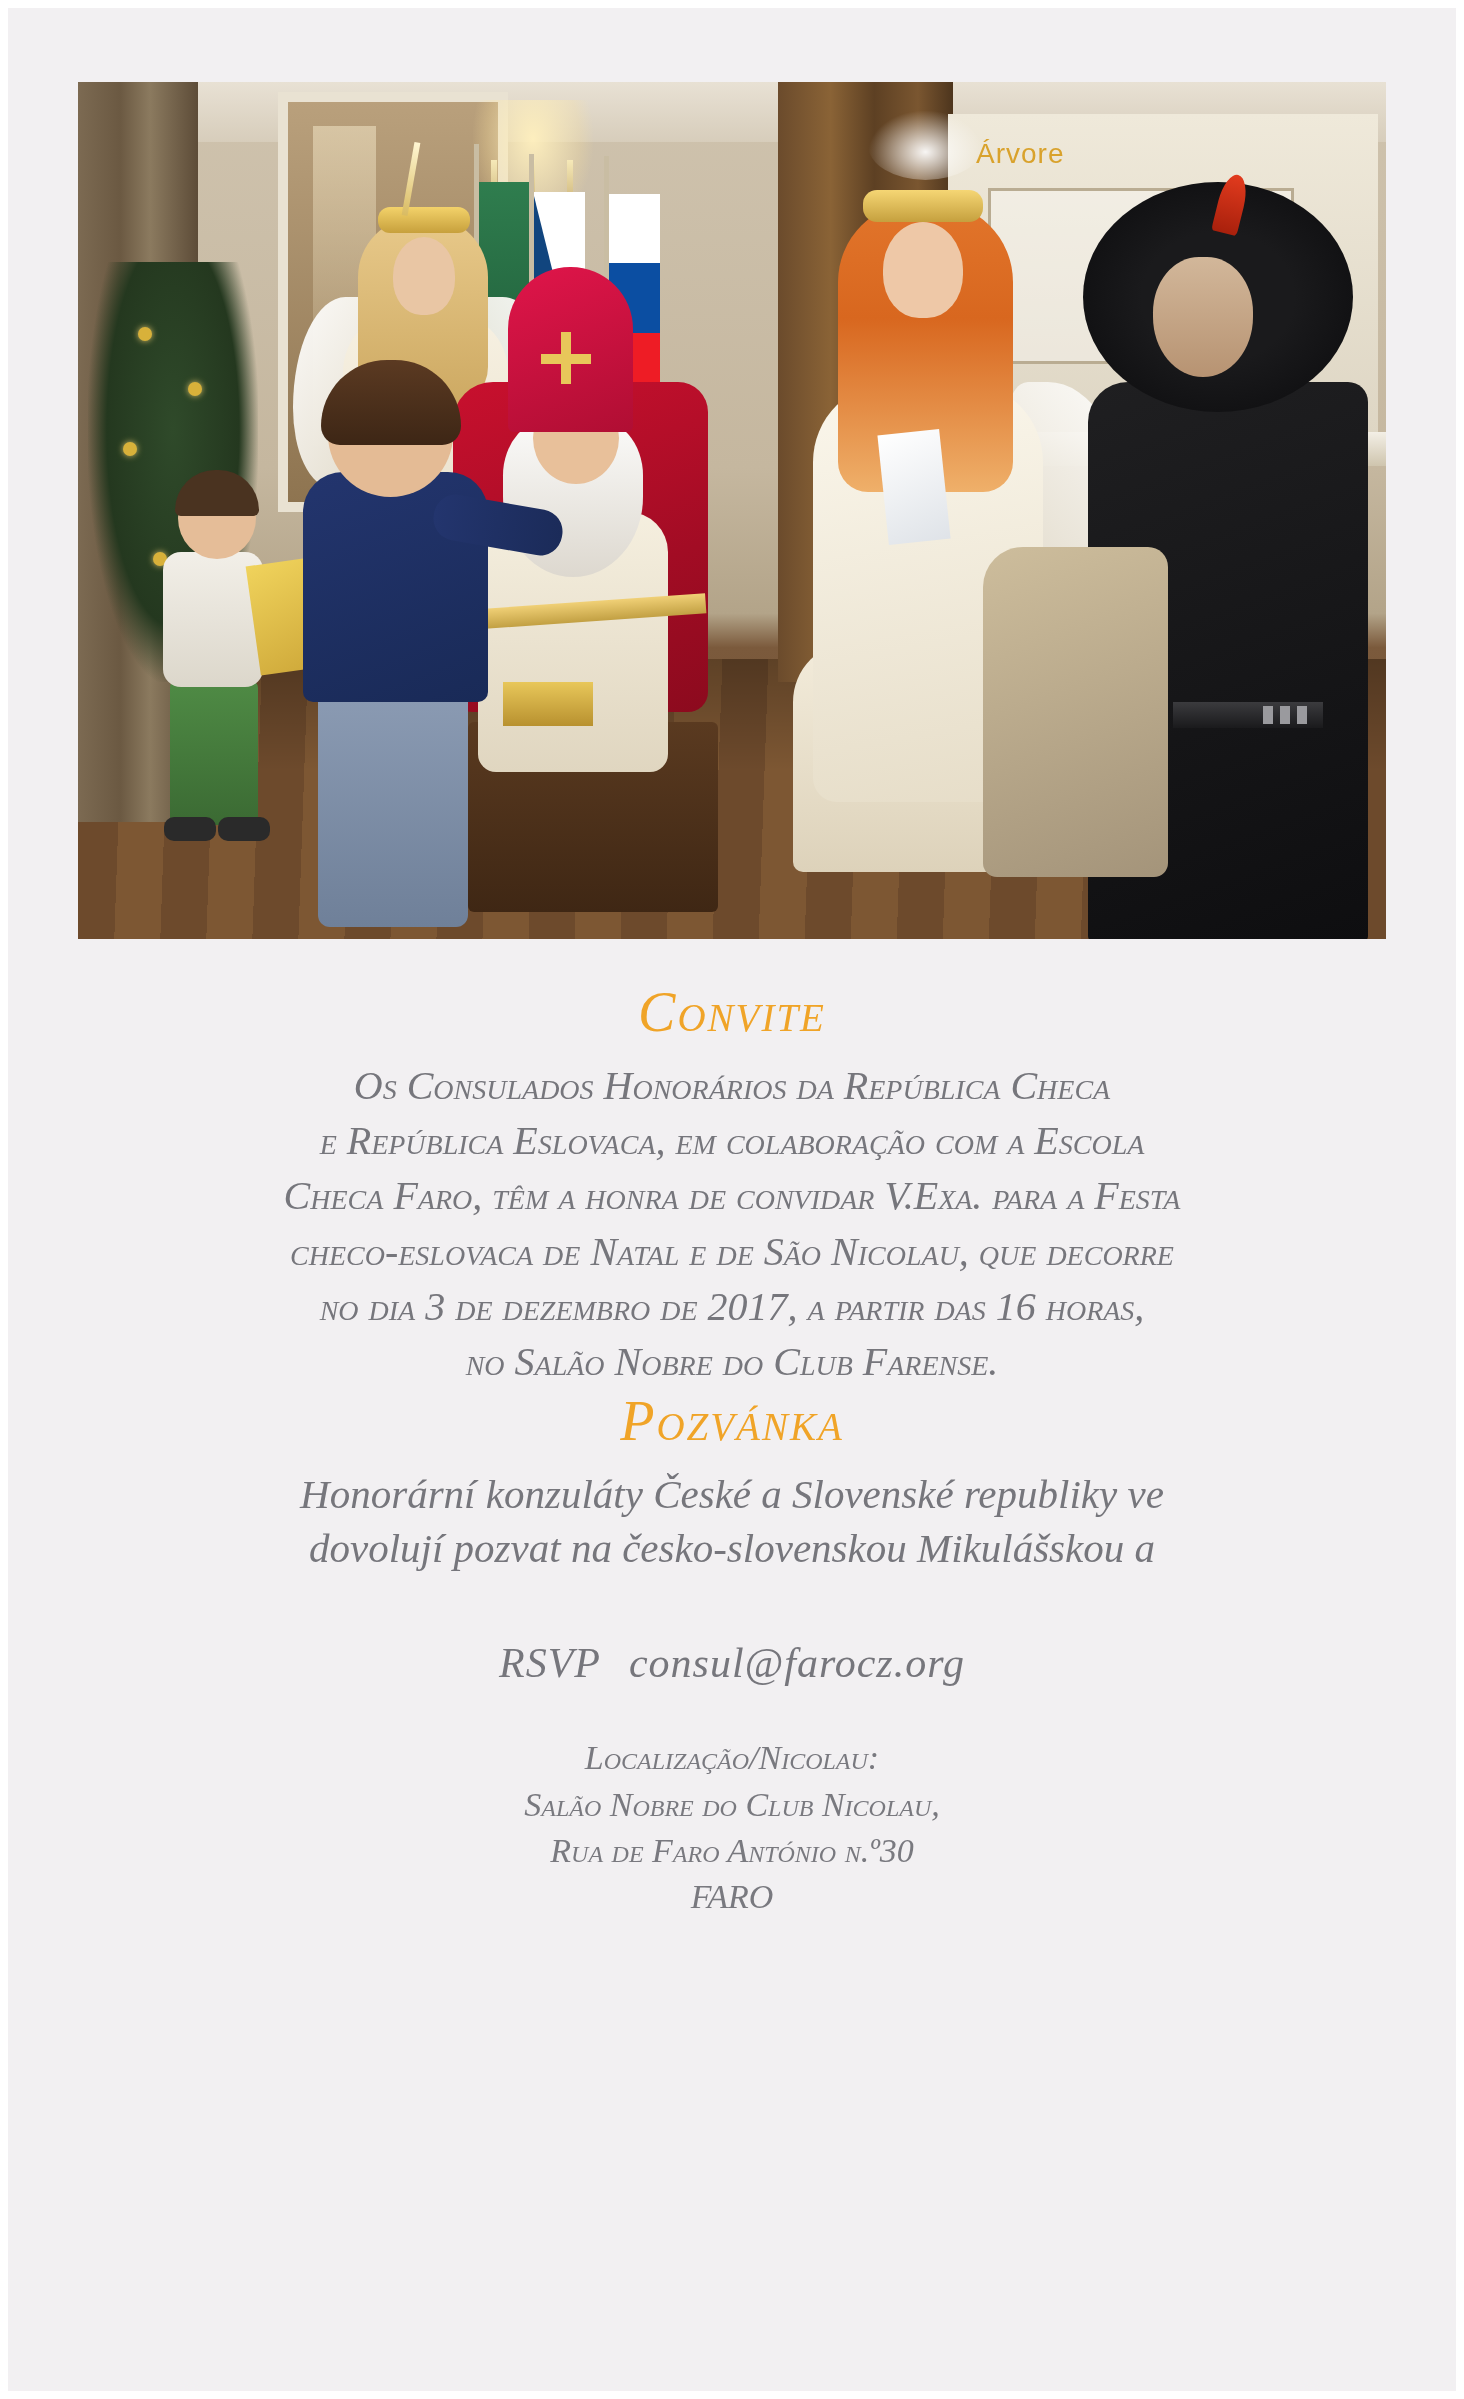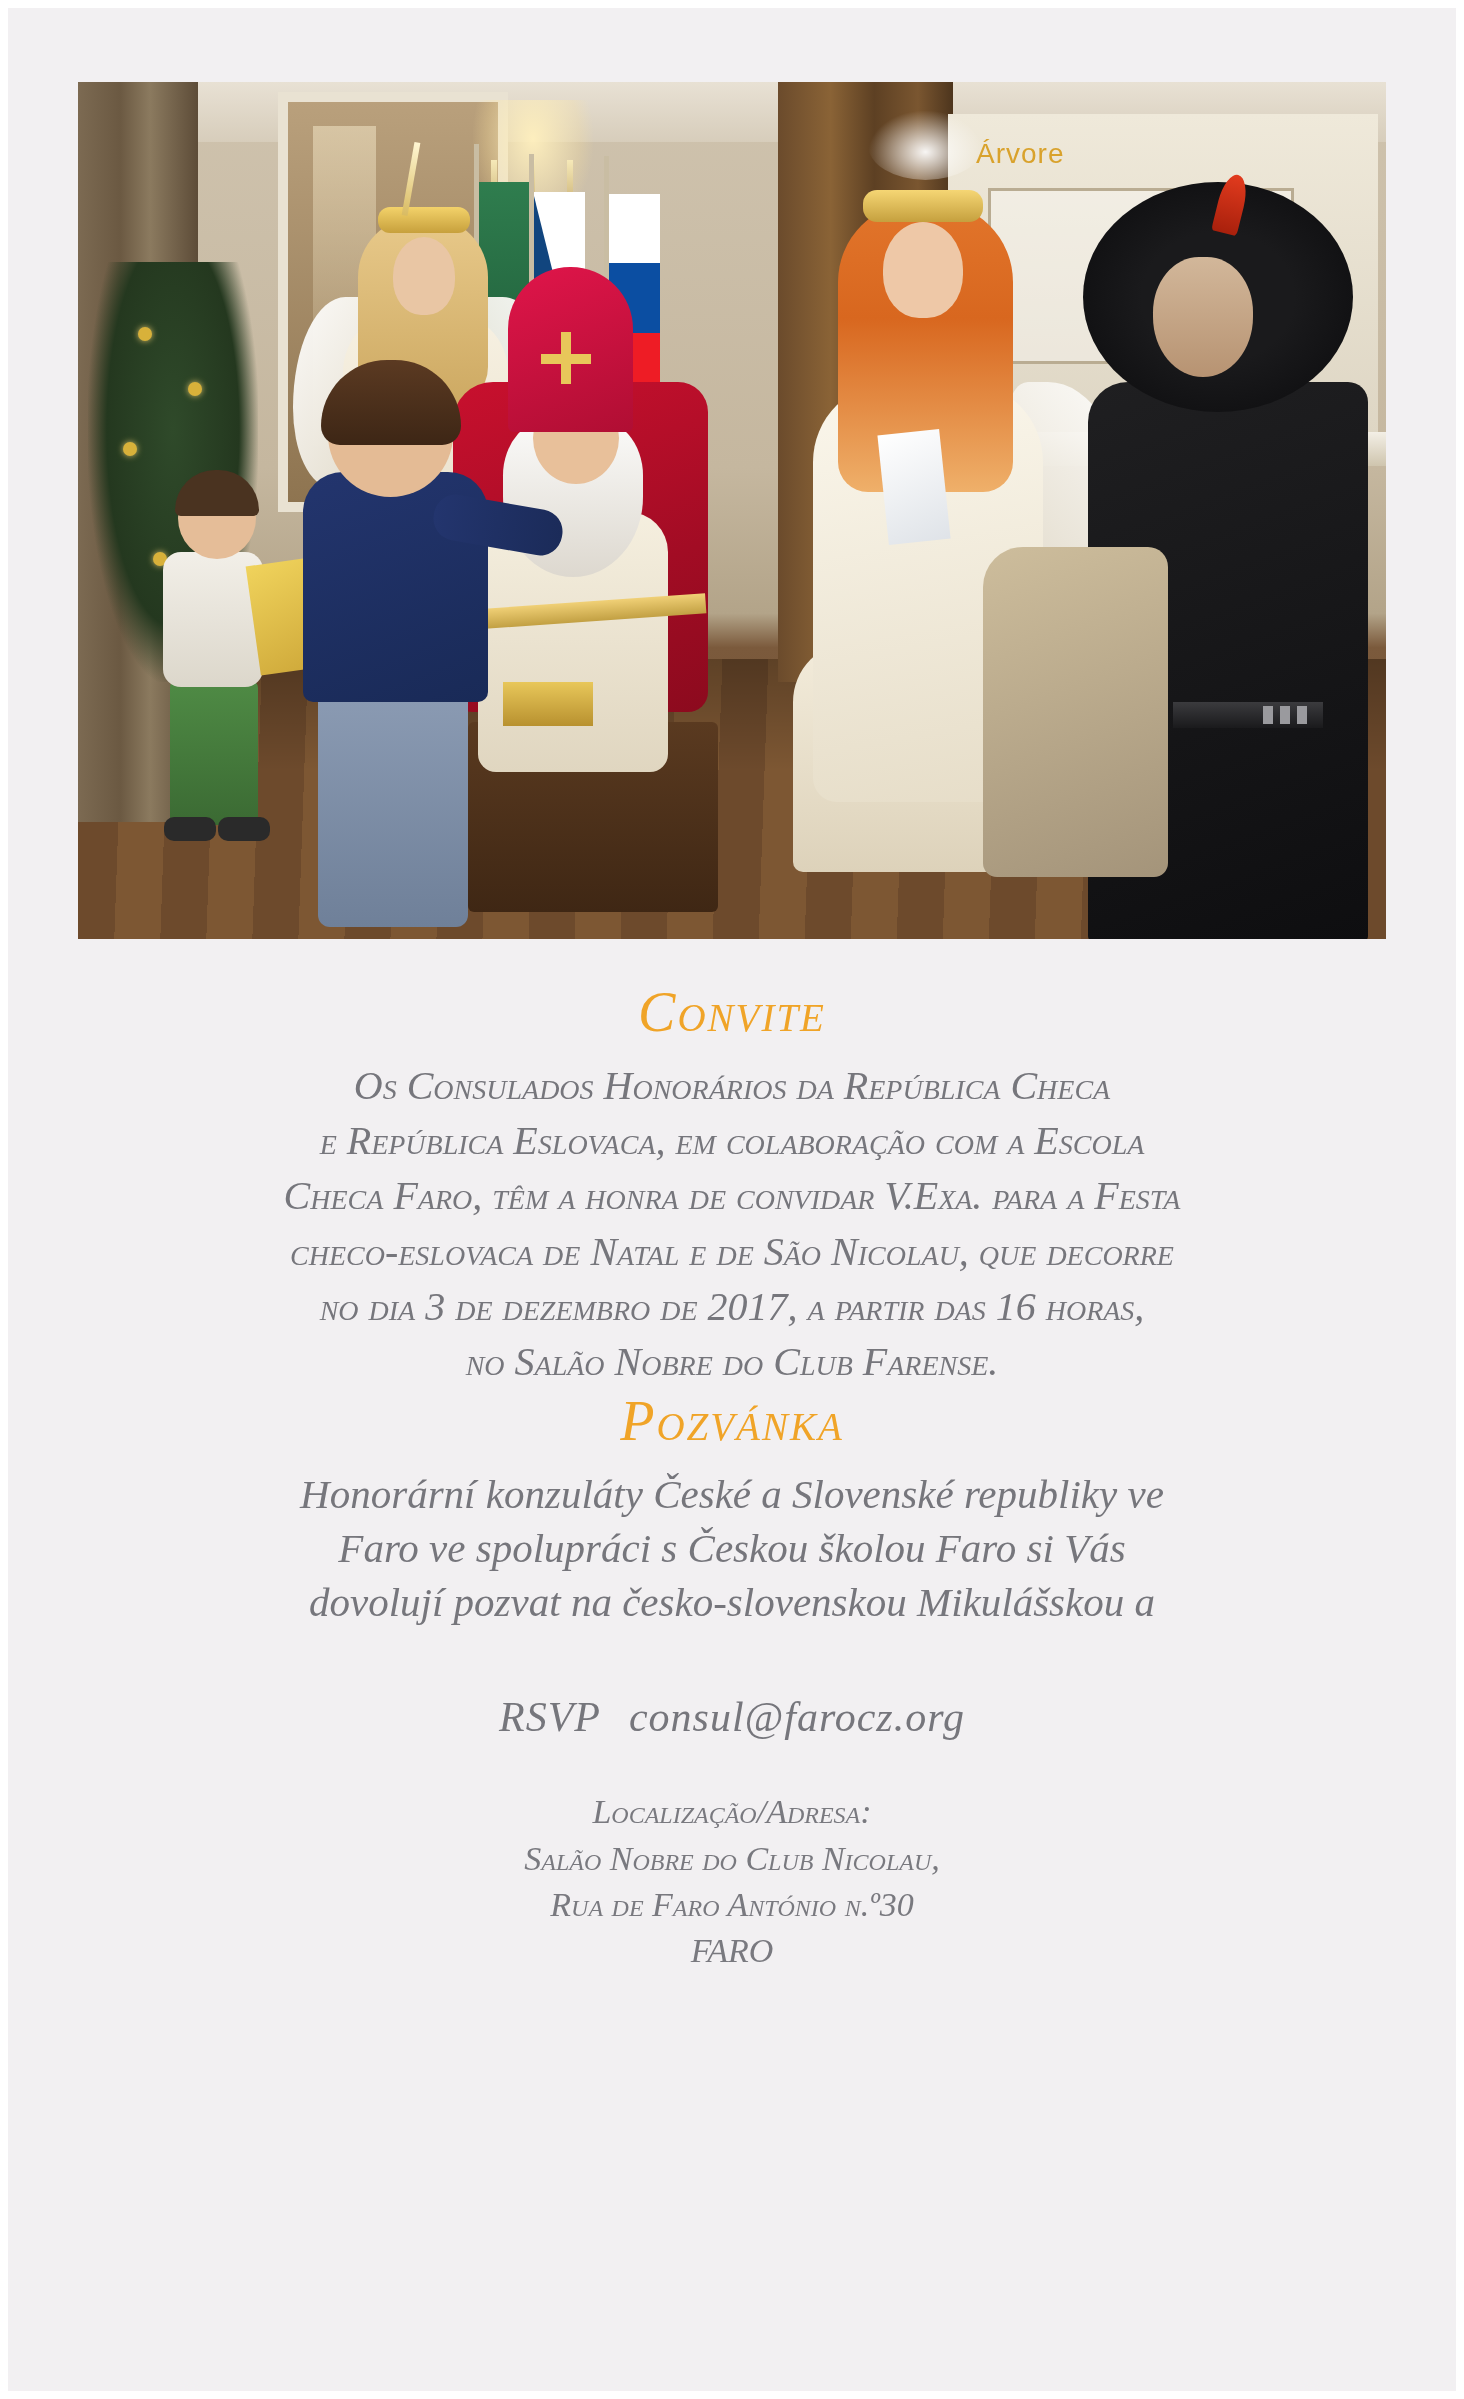--- a/index.html
+++ b/index.html
@@ -566,29 +566,28 @@
       <div>Checa Faro, têm a honra de convidar V.Exa. para a Festa</div>
       <div>checo-eslovaca de Natal e de São Nicolau, que decorre</div>
       <div>no dia 3 de dezembro de 2017, a partir das 16 horas,</div>
       <div>no Salão Nobre do Club Farense.</div>
     </div>
 
     <h1 class="heading second">Pozvánka</h1>
 
     <div class="para cz">
       <div>Honorární  konzuláty České a Slovenské republiky ve</div>
-      <div>Faro ve spolupráci s Českou školou Faro si Vás</div>
       <div>dovolují pozvat na česko-slovenskou Mikulášskou a</div>
     </div>
 
     <div class="rsvp">
       <span>RSVP</span><span class="mail">consul@farocz.org</span>
     </div>
 
     <div class="addr">
-      <div>Localização/Adresa:</div>
+      <div>Localização/Nicolau:</div>
       <div>Salão Nobre do Club Nicolau,</div>
       <div>Rua de Faro António n.º30</div>
       <div>FARO</div>
     </div>
 
   </div>
 </div>
 
 </body></html>

